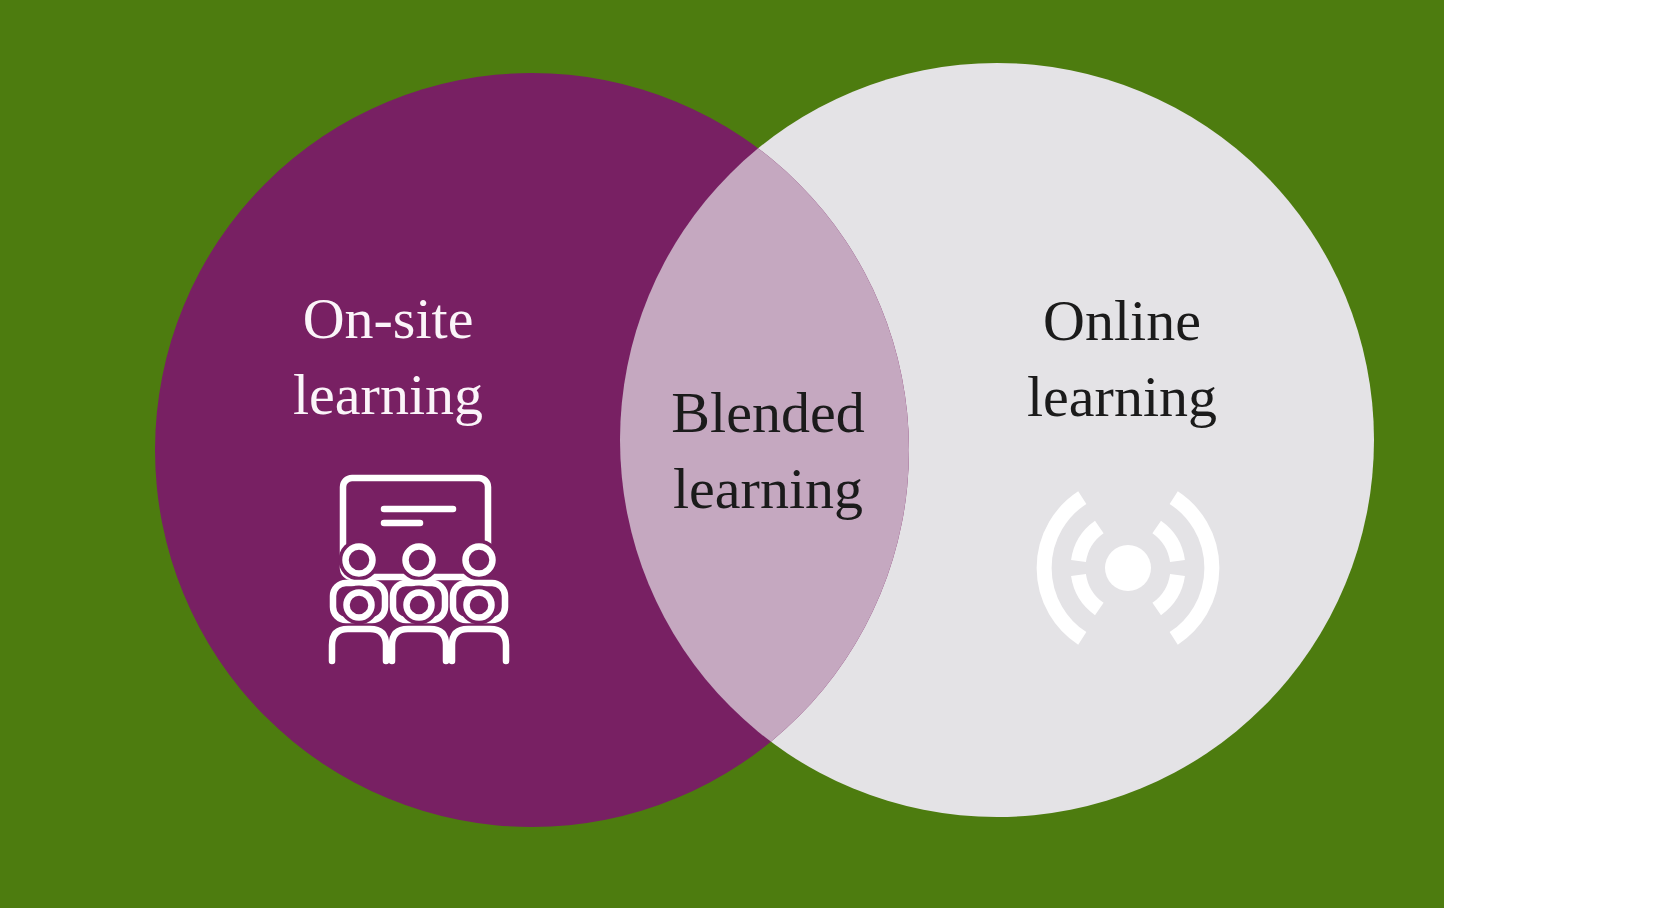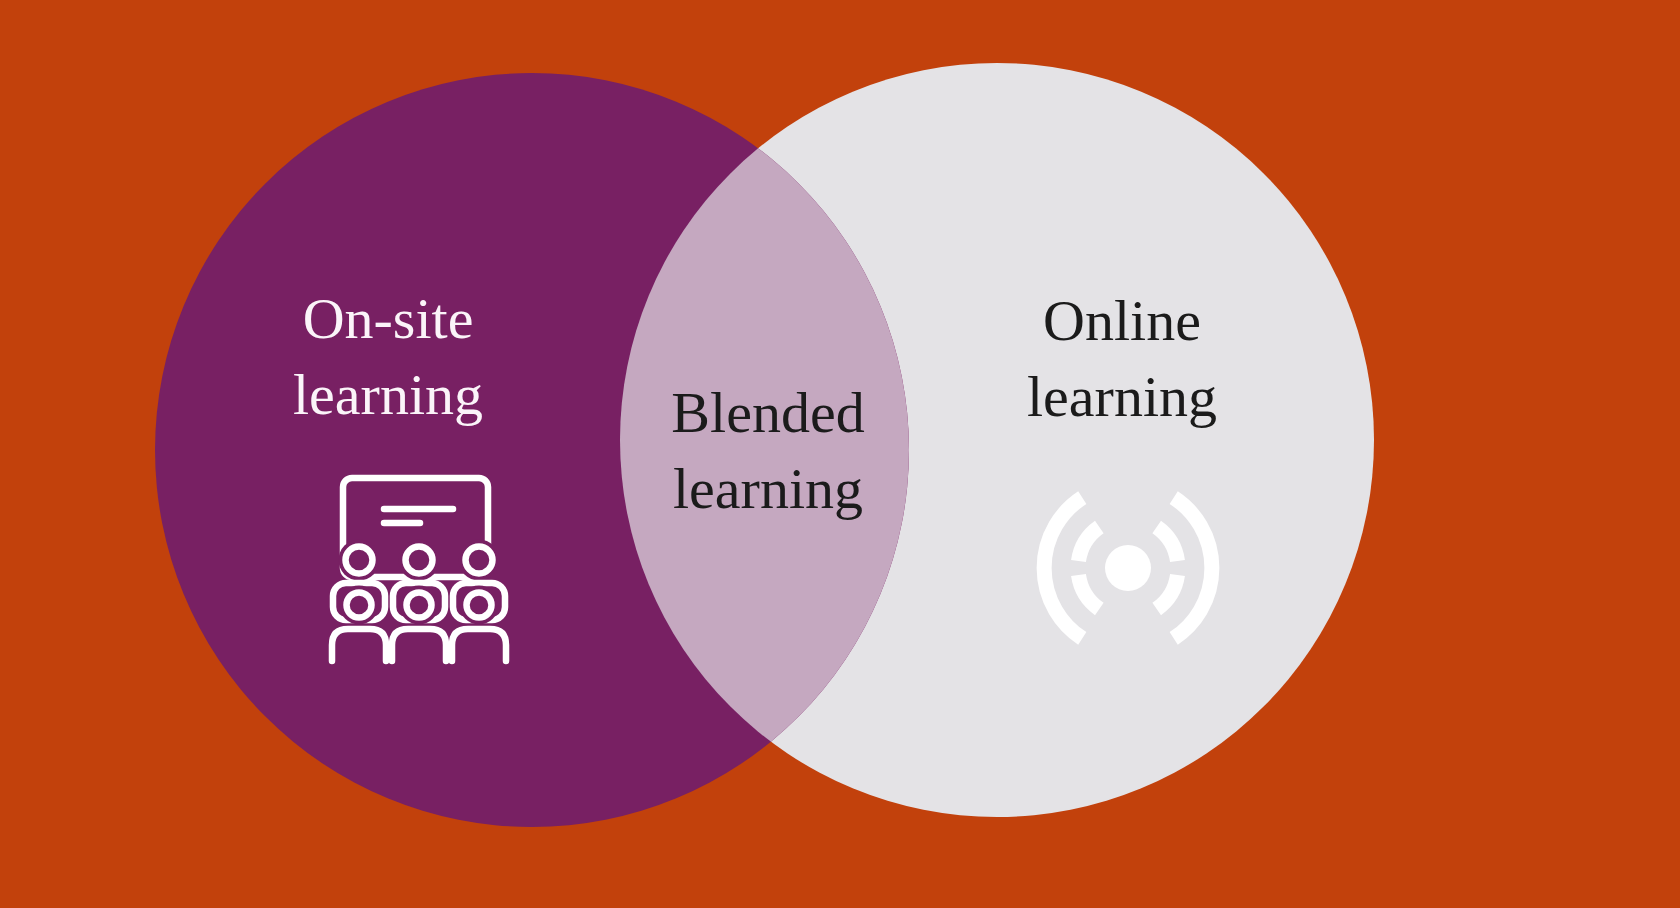--- a/index.html
+++ b/index.html
@@ -2,23 +2,23 @@
 <html><head>
 <meta charset="utf-8">
 <style>
   html, body {
     margin: 0;
     padding: 0;
     background: #FFFFFF;
   }
   .stage {
     position: relative;
-    width: 1680px;
+    width: 1444px;
     height: 908px;
-    background: #c2410c;
+    background: #4d7c0f;
     overflow: hidden;
   }
   svg { display: block; }
   .venn-label {
     font-family: "Liberation Serif", "DejaVu Serif", serif;
     font-size: 58px;
   }
   .venn-label.blended {
     font-size: 58px;
   }

